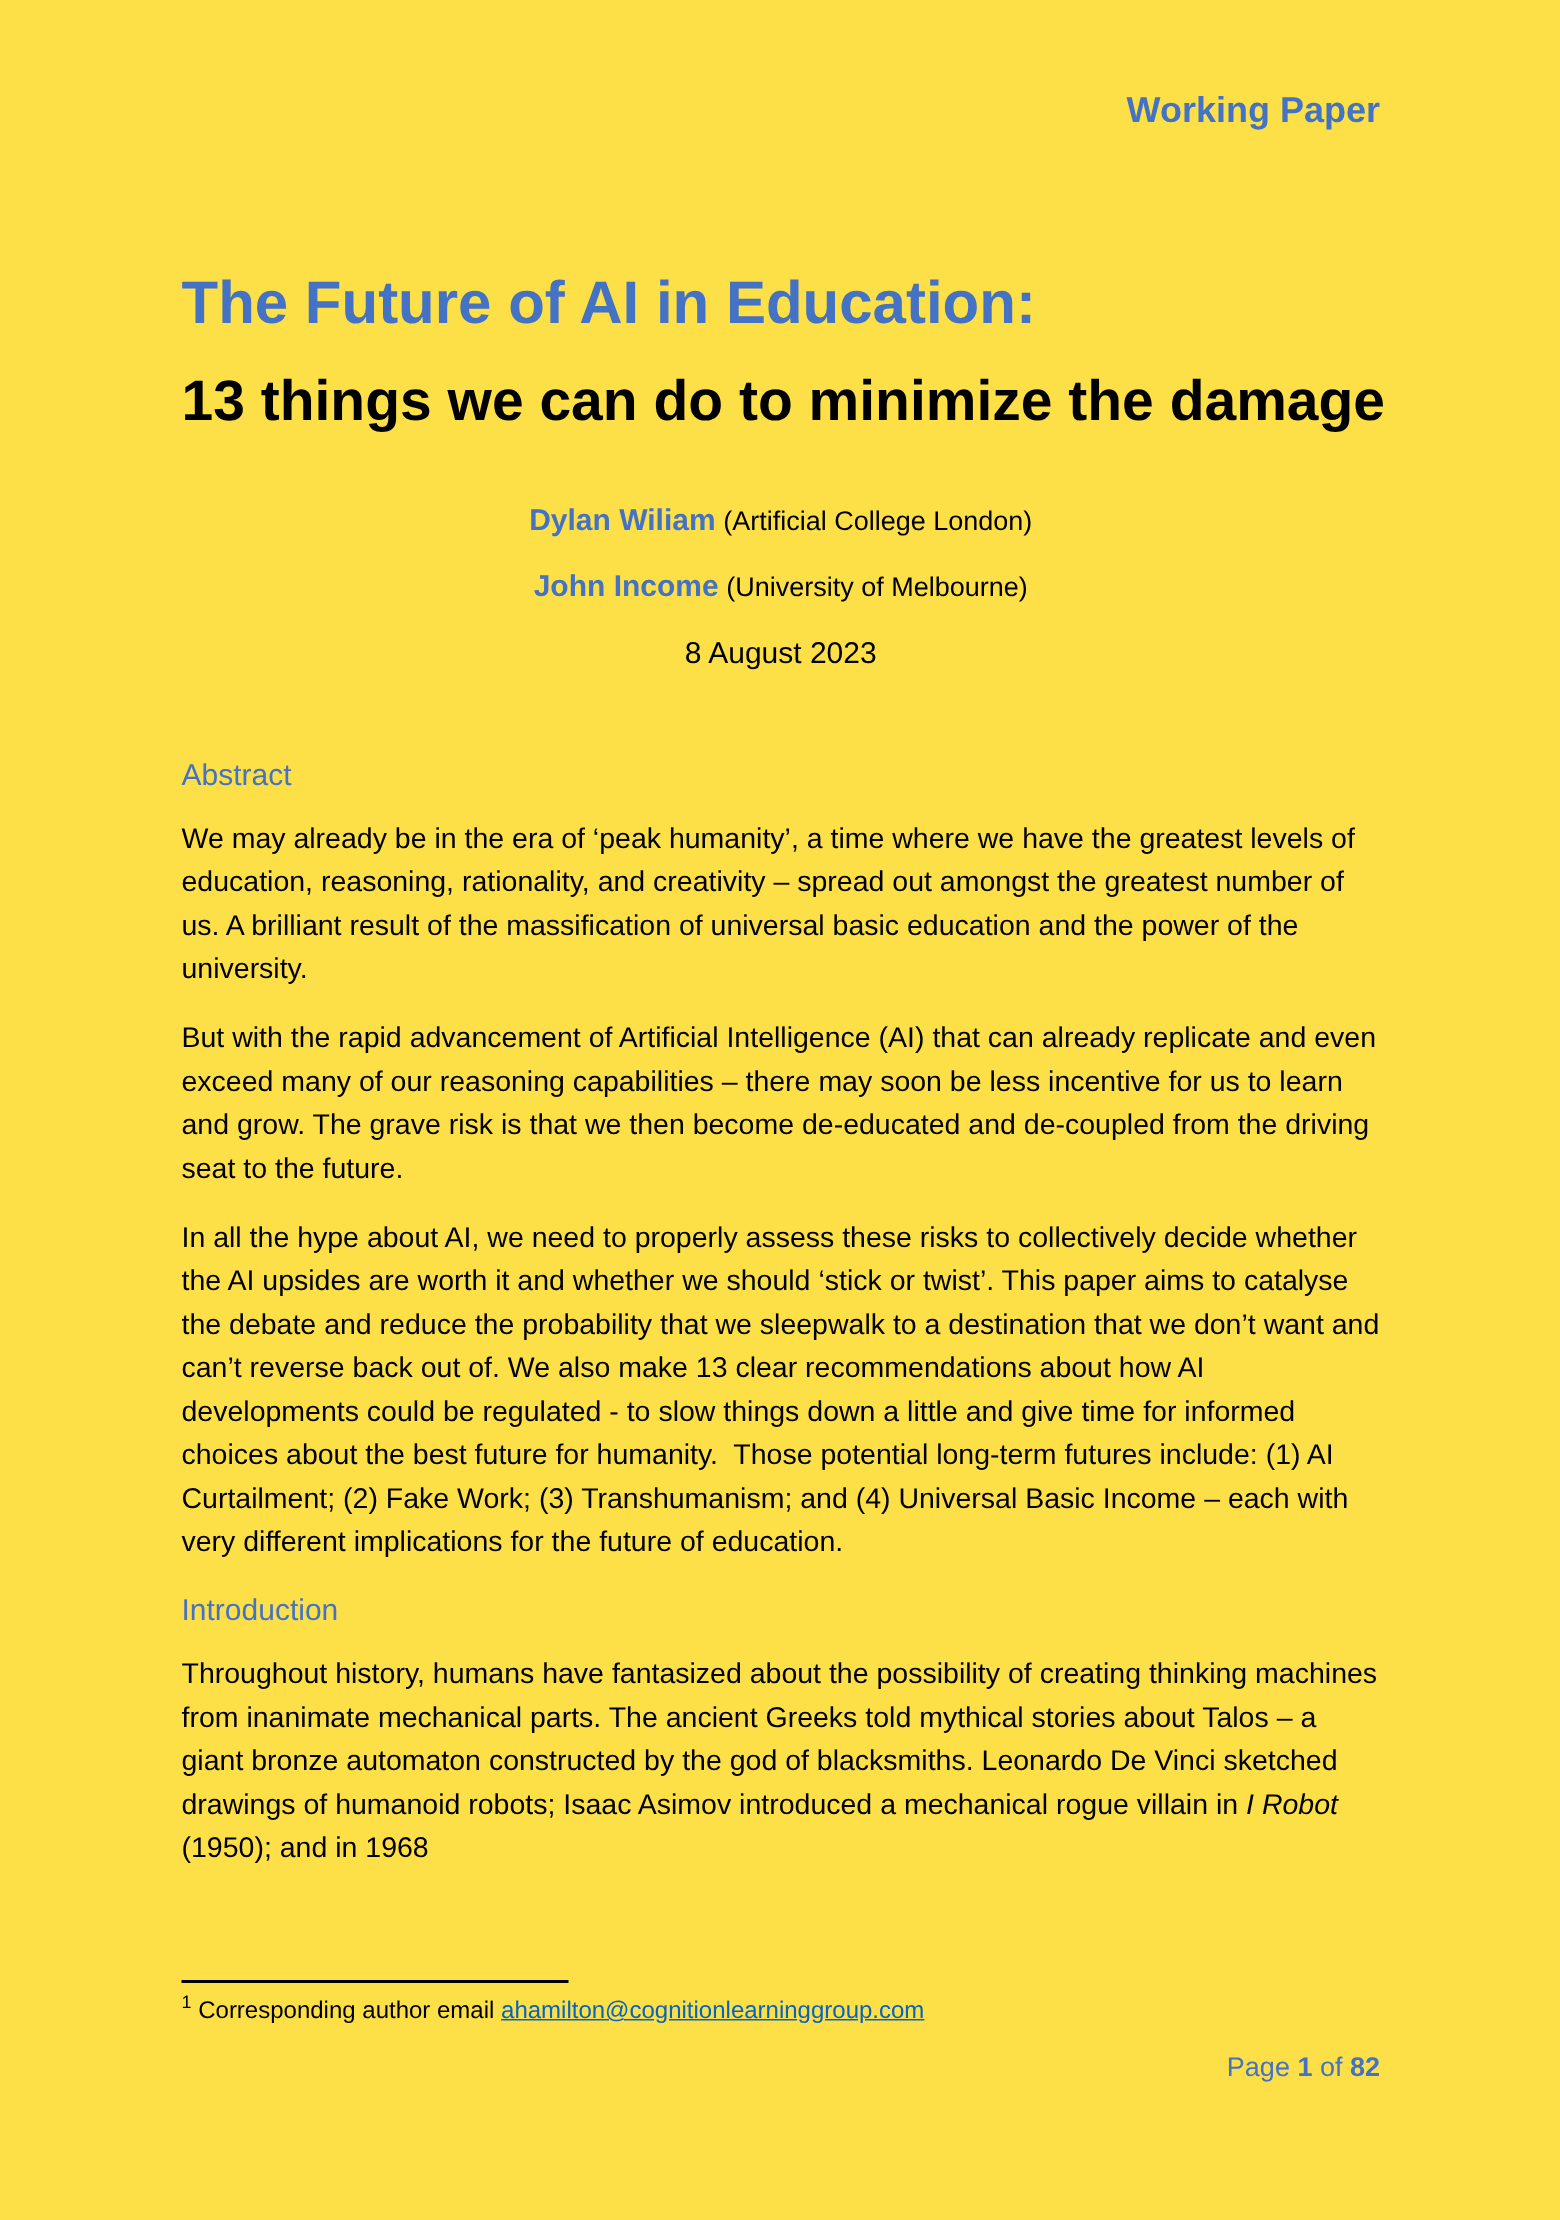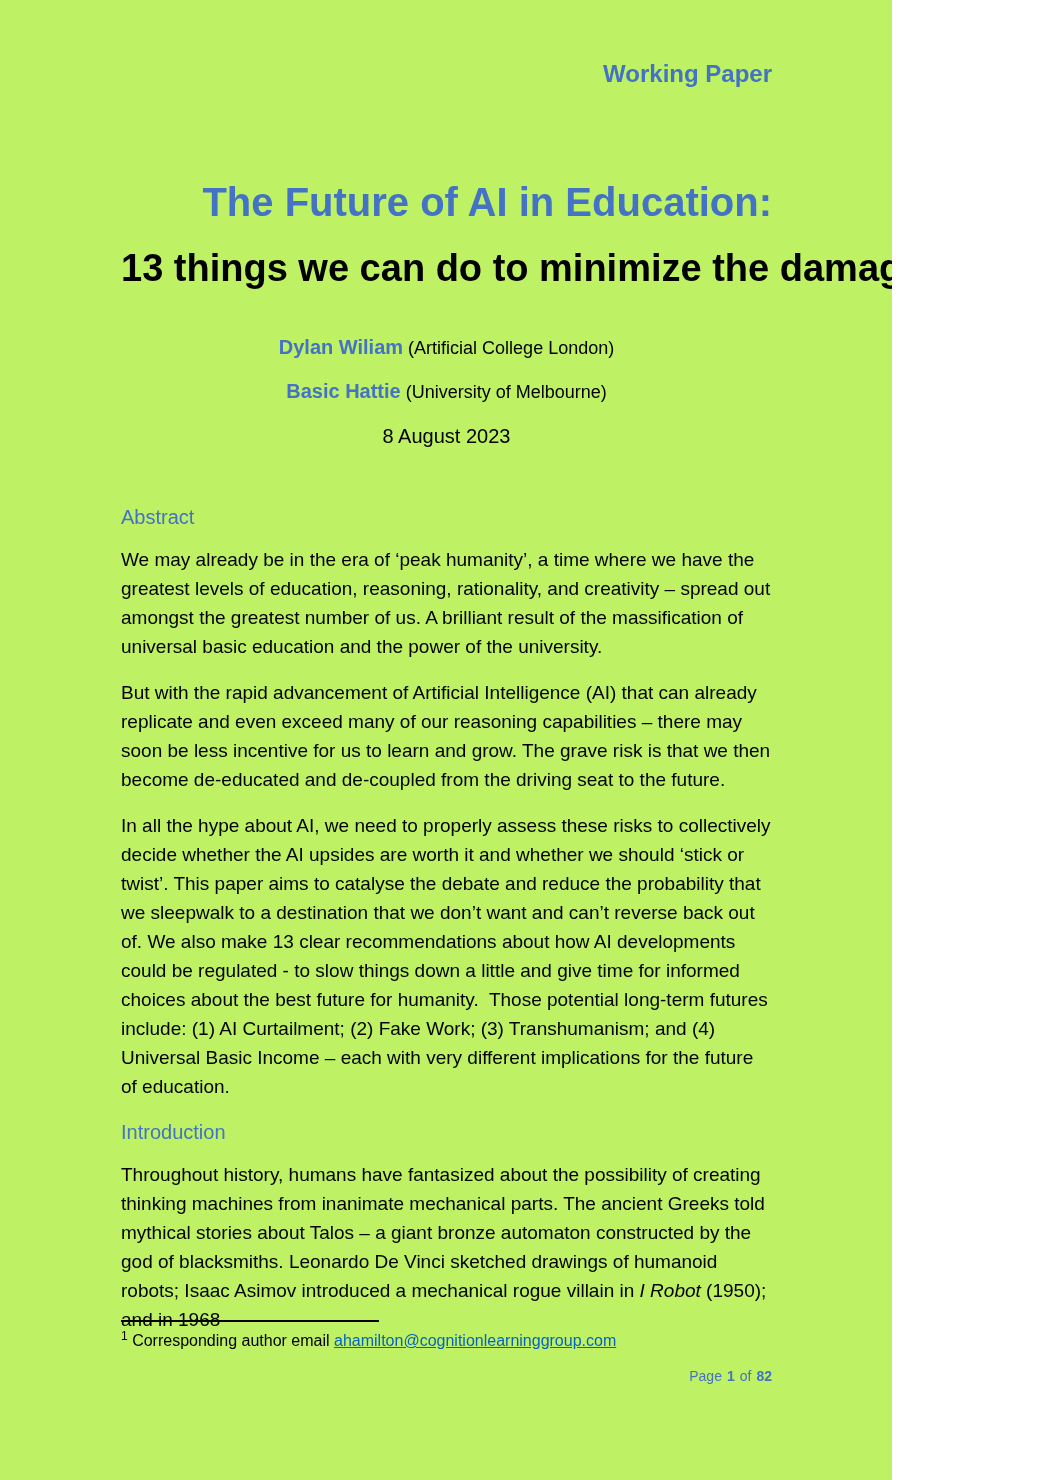--- a/index.html
+++ b/index.html
@@ -1,36 +1,36 @@
 <!DOCTYPE html>
 <html><head>
 <meta charset="utf-8">
 <style>
   * { margin: 0; padding: 0; box-sizing: border-box; }
   html, body { background: #ffffff; }
   .page {
     position: relative;
-    width: 892px;
+    width: 1040px;
     height: 1480px;
-    background: #bef264;
+    background: #fde047;
     font-family: "Liberation Sans", "DejaVu Sans", sans-serif;
     color: #000000;
     overflow: hidden;
   }
   .content {
     padding: 48px 120px 0 121px; 
   }
   .wp-header {
     text-align: right;
     font-size: 24px;
     font-weight: bold;
     color: #4472C4;
     margin-top: 12px;
   }
-  .title-block { margin-top: 92px; text-align: right; }
+  .title-block { margin-top: 92px; text-align: left; }
   .title-line1 {
     color: #4472C4;
     font-size: 40px;
     font-weight: bold;
     white-space: nowrap;
   }
   .title-line2 {
     color: #000000;
     font-size: 38px;
     font-weight: bold;
@@ -79,21 +79,21 @@
   .footnote a, .email-link {
     color: #0563C1;
     text-decoration: underline;
     cursor: pointer;
   }
   .page-footer {
     position: absolute;
     right: 120px;
     top: 1368px;
     color: #4472C4;
-    font-size: 14px;
+    font-size: 18px;
     display: flex;
     gap: 5px;
     align-items: baseline;
   }
 </style>
 </head>
 <body>
 
 <div class="page">
   <div class="content">
@@ -104,21 +104,21 @@
       <div class="title-line1">The Future of AI in Education:</div>
       <div class="title-line2">13 things we can do to minimize the damage</div>
     </div>
 
     <div class="authors">
       <div class="author-line">
         <span class="author-name">Dylan Wiliam</span>
         <span class="author-affil">(Artificial College London)</span>
       </div>
       <div class="author-line">
-        <span class="author-name">Basic Hattie</span>
+        <span class="author-name">John Income</span>
         <span class="author-affil">(University of Melbourne)</span>
       </div>
       <div class="date-line">8 August 2023</div>
     </div>
 
     <div class="section-heading">Abstract</div>
 
     <p class="para">We may already be in the era of ‘peak humanity’, a time where we have the greatest levels of education, reasoning, rationality, and creativity – spread out amongst the greatest number of us. A brilliant result of the massification of universal basic education and the power of the university.</p>
     <p class="para">But with the rapid advancement of Artificial Intelligence (AI) that can already replicate and even exceed many of our reasoning capabilities – there may soon be less incentive for us to learn and grow. The grave risk is that we then become de-educated and de-coupled from the driving seat to the future.</p>
     <p class="para">In all the hype about AI, we need to properly assess these risks to collectively decide whether the AI upsides are worth it and whether we should ‘stick or twist’. This paper aims to catalyse the debate and reduce the probability that we sleepwalk to a destination that we don’t want and can’t reverse back out of. We also make 13 clear recommendations about how AI developments could be regulated - to slow things down a little and give time for informed choices about the best future for humanity.  Those potential long-term futures include: (1) AI Curtailment; (2) Fake Work; (3) Transhumanism; and (4) Universal Basic Income – each with very different implications for the future of education.</p>

